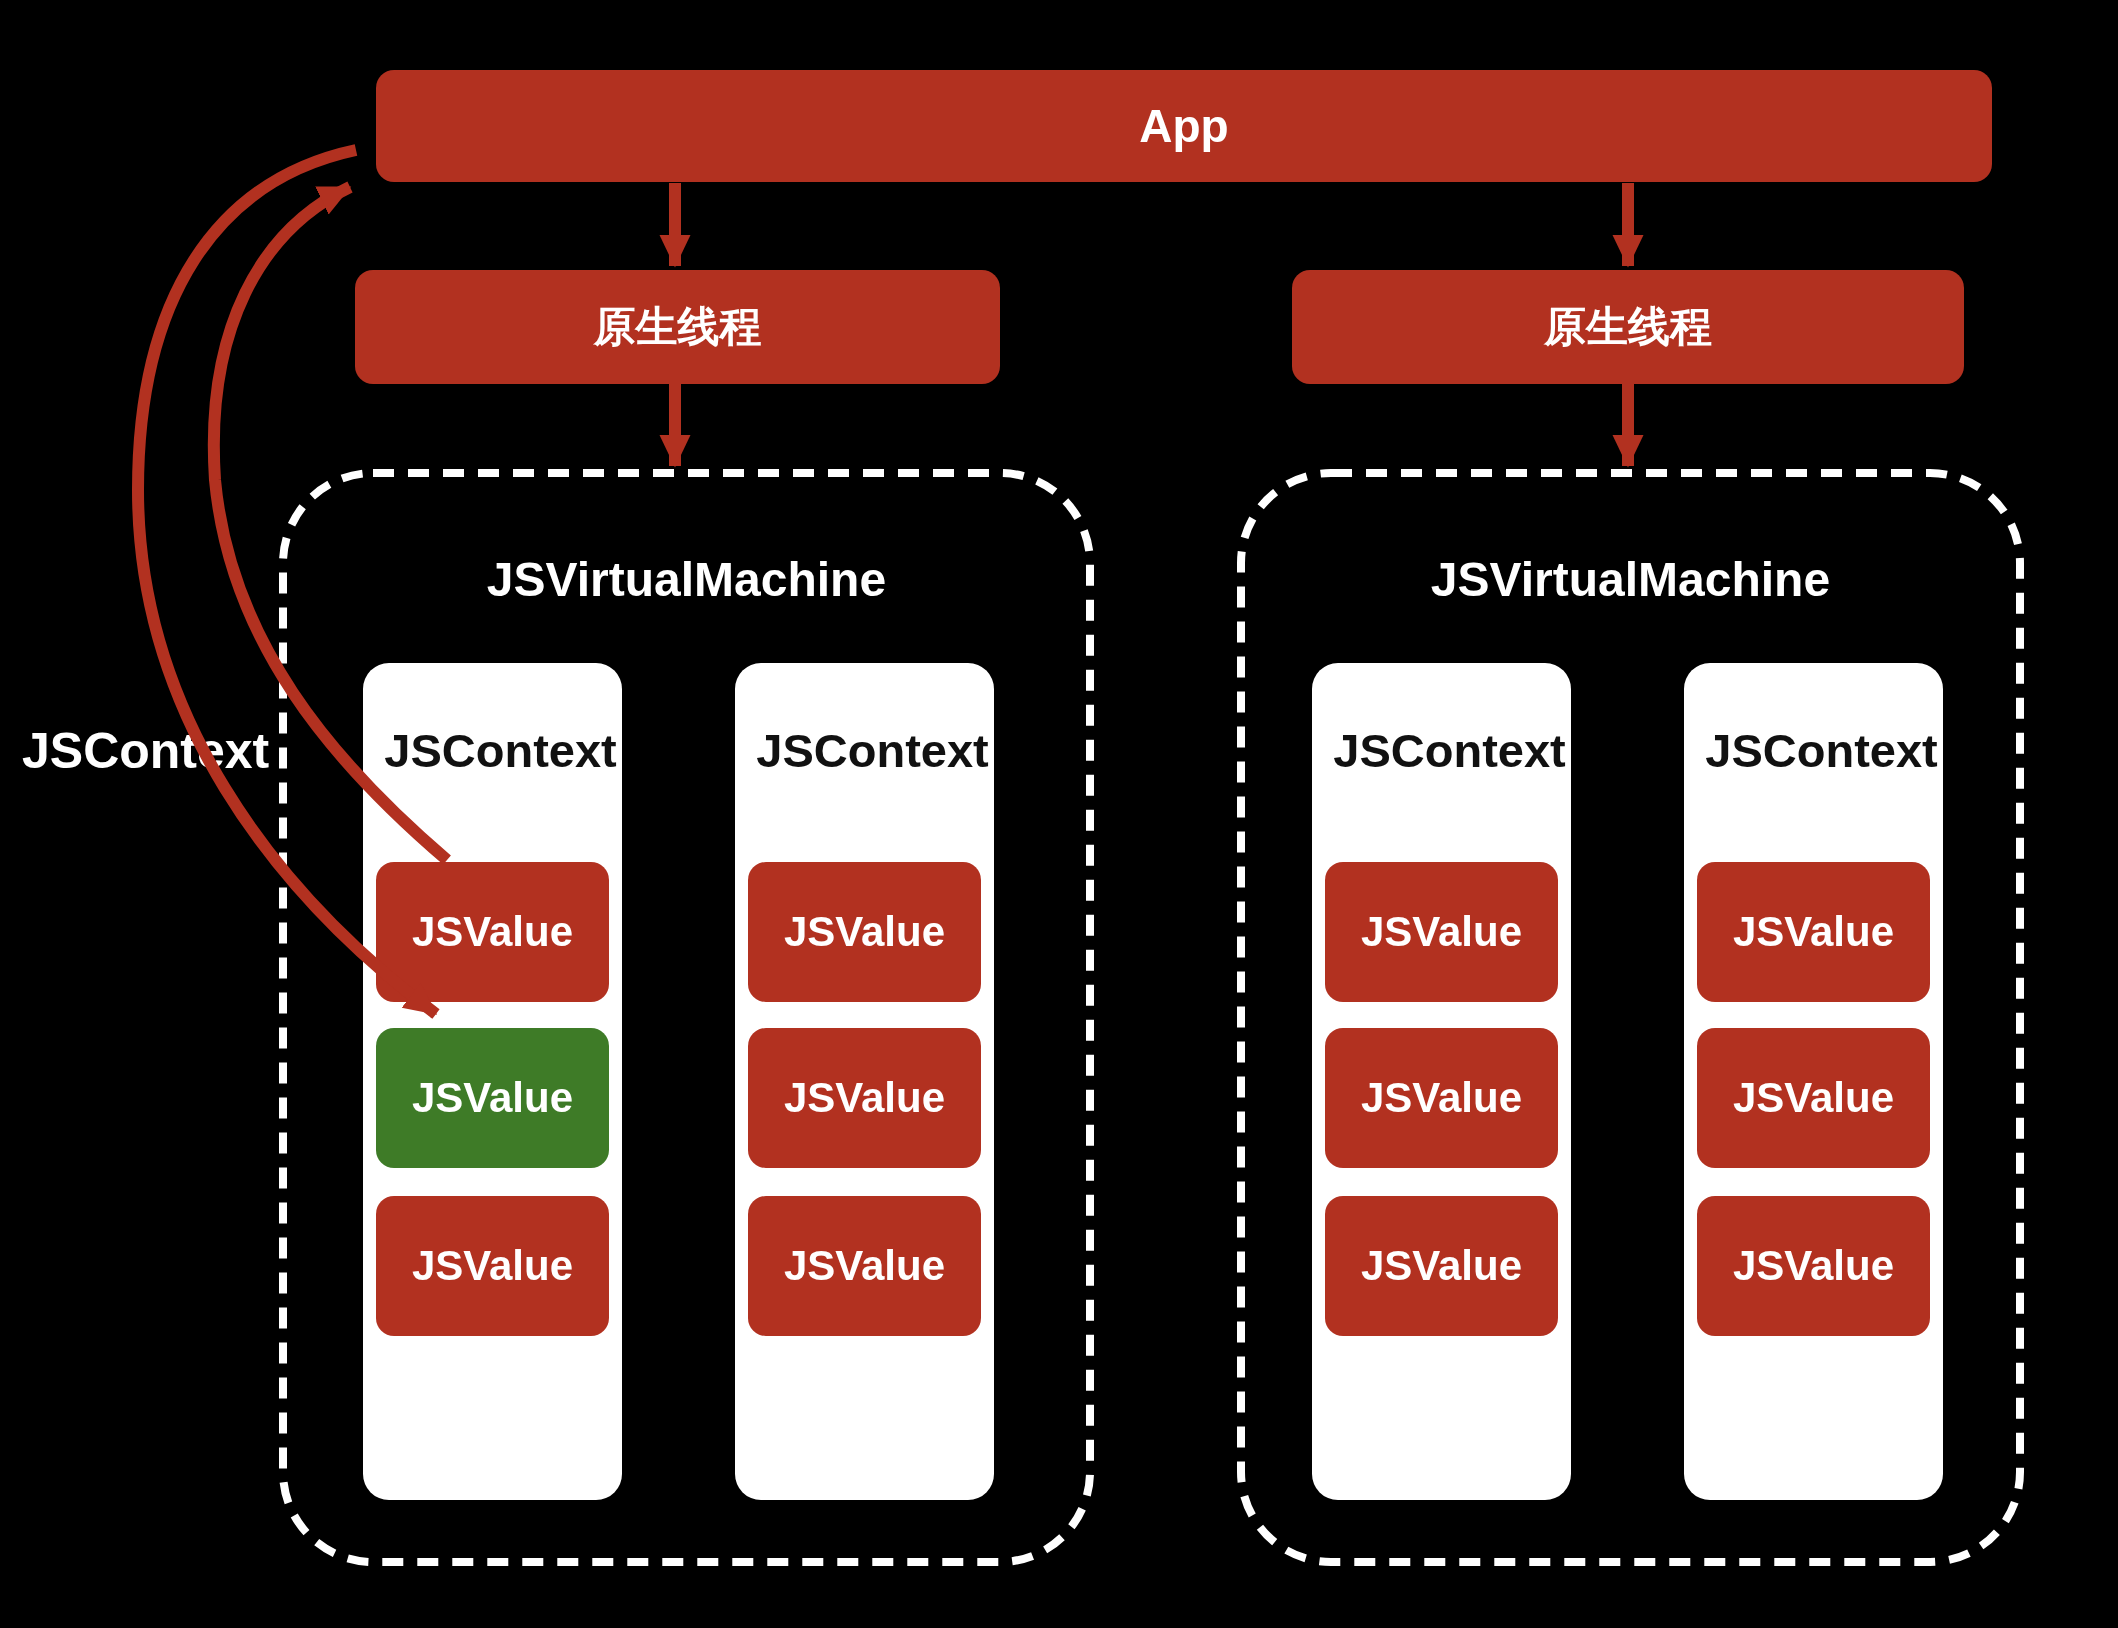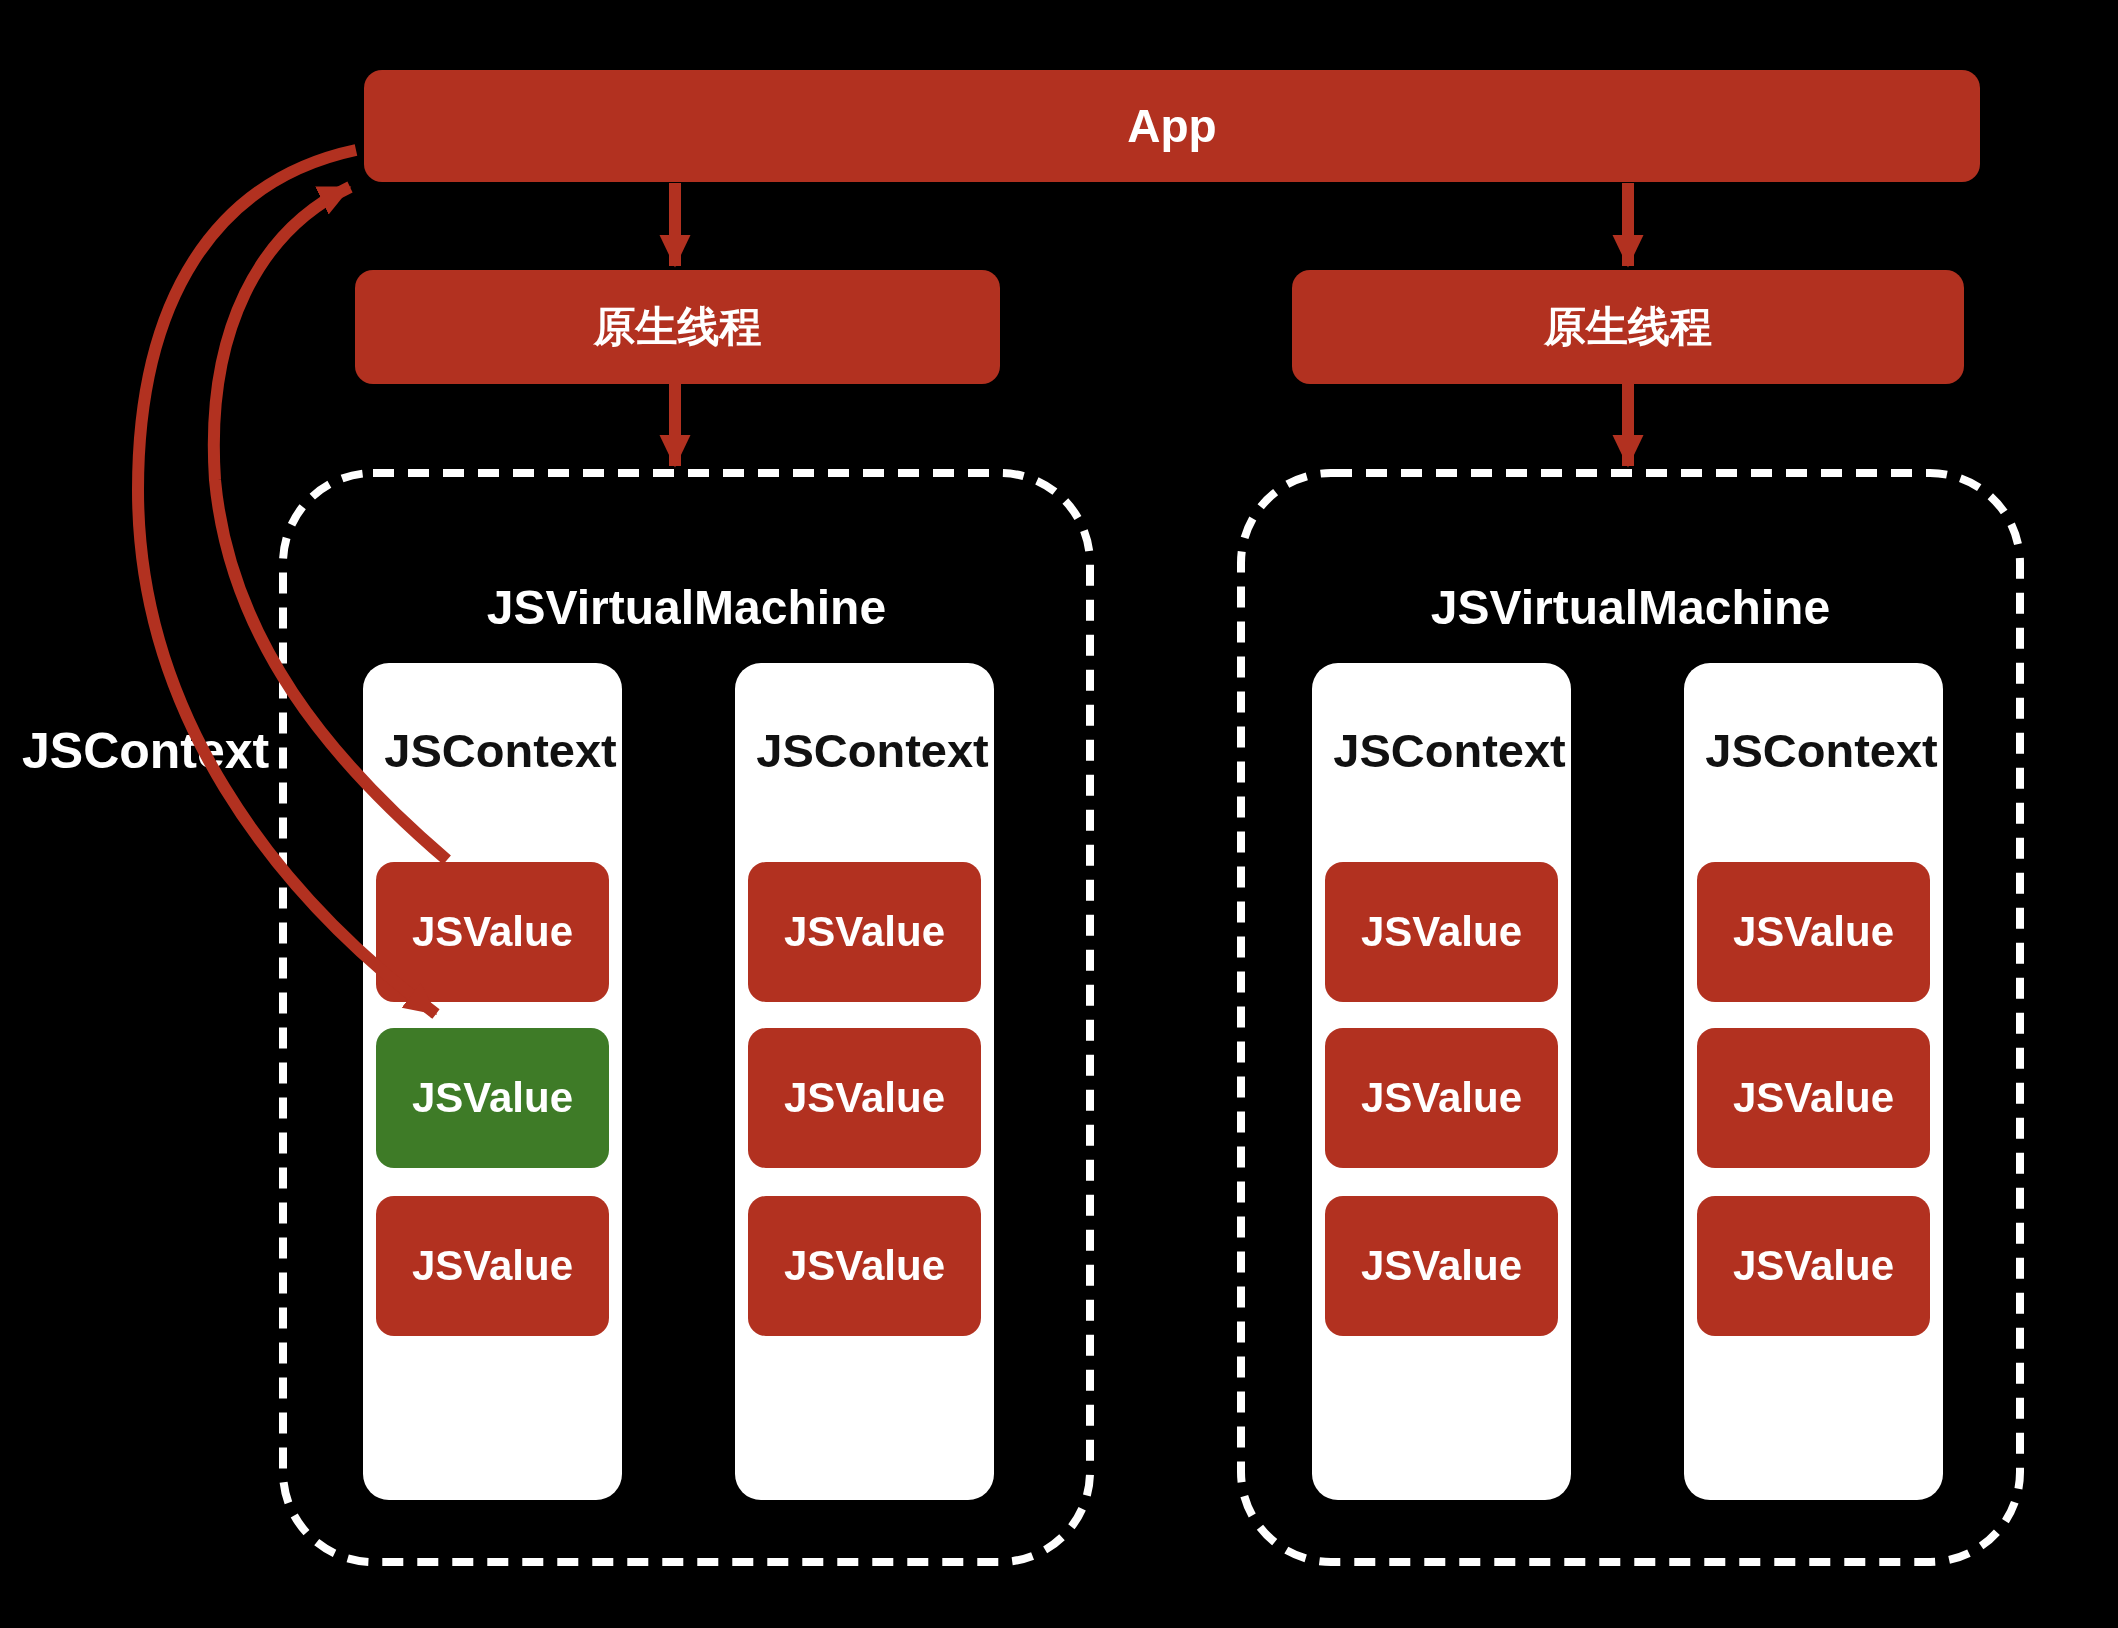--- a/index.html
+++ b/index.html
@@ -17,33 +17,32 @@
     position: absolute;
     background: var(--red);
     border-radius: 18px;
     color: #fff;
     font-weight: bold;
     display: flex;
     align-items: center;
     justify-content: center;
     z-index: 2;
   }
-  #app-node   { left: 364px;  top: 70px;  width: 1616px; height: 112px; font-size: 46px; }
+  #app-node   { left: 376px;  top: 70px;  width: 1616px; height: 112px; font-size: 46px; }
   #native-thread-1 { left: 355px;  top: 270px; width: 645px;  height: 114px; font-size: 42px; }
   #native-thread-2 { left: 1292px; top: 270px; width: 672px;  height: 114px; font-size: 42px; }
   
   .vm-title {
     position: absolute;
     top: 552px;
     color: #fff;
     font-weight: bold;
     font-size: 48px;
     text-align: center;
     z-index: 2;
-    margin-top: 28px;
   }
   #vm-title-1 { left: 283px;  width: 807px; }
   #vm-title-2 { left: 1241px; width: 779px; }
   
   .context-col {
     position: absolute;
     top: 663px;
     width: 259px;
     height: 837px;
     background: #fff;

